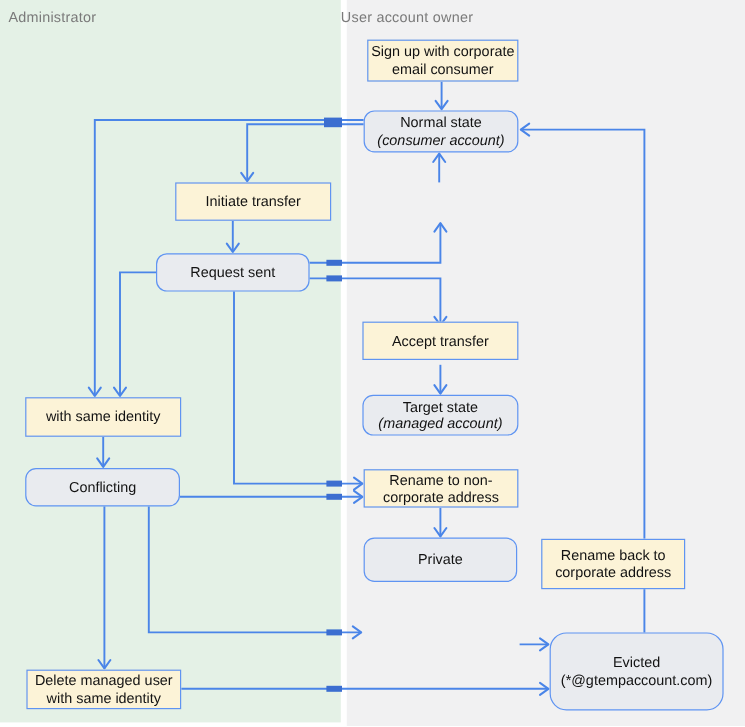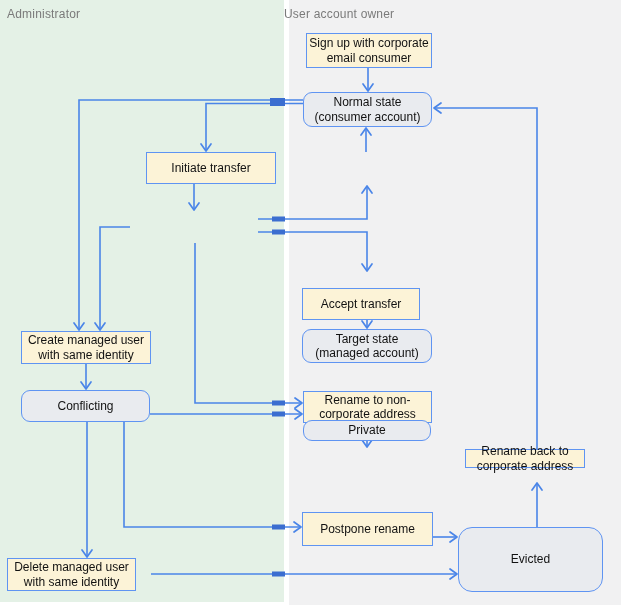--- a/index.html
+++ b/index.html
@@ -20,21 +20,21 @@
   .node{
     position:absolute;z-index:3;box-sizing:border-box;
     border:1.5px solid var(--box-border);
     display:flex;flex-direction:column;align-items:center;justify-content:center;
     text-align:right;font-size:12px;line-height:14.5px;color:var(--text);
   }
   .node.action{background:var(--action-fill);}
   .node.state{background:var(--state-fill);border-radius:9px;}
   .node.state.r-lg{border-radius:14px;}
   .node span{display:block;white-space:nowrap;}
-  .node span.it{}
+  .node span.it{font-style:italic;}
 </style>
 </head>
 <body>
 
 <div class="canvas" style="--lane-admin: #e4f1e6; --lane-owner: #f1f1f2; --action-fill: #fcf3d7; --state-fill: #e9ebef; --box-border: #5f94f2; --connector: #4a85e8; --connector-dark: #3b6ed0; --lane-label: #7a7a7a; --text: #121212;">
 
   <div class="lane lane-admin"></div>
   <div class="lane lane-owner"></div>
   <div class="lane-label admin">Administrator</div>
   <div class="lane-label owner">User account owner</div>
@@ -95,59 +95,59 @@
   <div class="node state" style="left:303px;top:92px;width:129px;height:35px">
     <span>Normal state</span>
     <span class="it">(consumer account)</span>
   </div>
 
   <div class="node action" style="left:146px;top:152px;width:130px;height:32px">
     <span>Initiate transfer</span>
   </div>
 
 
+  <div class="node state" style="left:130px;top:211px;width:128px;height:32px">
+    <span>Request sent</span>
+  </div>
 
-  <div class="node action" style="left:302px;top:288px;width:118px;height:32px">
+  <div class="node action" style="left:302px;top:268px;width:130px;height:32px">
     <span>Accept transfer</span>
   </div>
 
   <div class="node state" style="left:302px;top:329px;width:130px;height:34px">
     <span>Target state</span>
     <span class="it">(managed account)</span>
   </div>
 
   <div class="node action" style="left:21px;top:331px;width:130px;height:33px">
-    <span>Create managed user</span>
     <span>with same identity</span>
   </div>
 
   <div class="node state" style="left:21px;top:390px;width:129px;height:32px">
     <span>Conflicting</span>
   </div>
 
   <div class="node action" style="left:303px;top:391px;width:129px;height:32px">
     <span>Rename to non-</span>
     <span>corporate address</span>
   </div>
 
-  <div class="node state" style="left:303px;top:420px;width:128px;height:21px">
+  <div class="node state" style="left:303px;top:448px;width:128px;height:37px">
     <span>Private</span>
   </div>
 
-  <div class="node action" style="left:465px;top:449px;width:120px;height:19px">
+  <div class="node action" style="left:451px;top:449px;width:120px;height:42px">
     <span>Rename back to</span>
     <span>corporate address</span>
   </div>
 
-  <div class="node action" style="left:302px;top:512px;width:131px;height:34px">
-    <span>Postpone rename</span>
-  </div>
 
   <div class="node state r-lg" style="left:458px;top:527px;width:145px;height:65px">
     <span>Evicted</span>
+    <span>(*@gtempaccount.com)</span>
   </div>
 
-  <div class="node action" style="left:7px;top:558px;width:129px;height:33px">
+  <div class="node action" style="left:22px;top:558px;width:129px;height:33px">
     <span>Delete managed user</span>
     <span>with same identity</span>
   </div>
 
 </div>
 
 </body></html>

